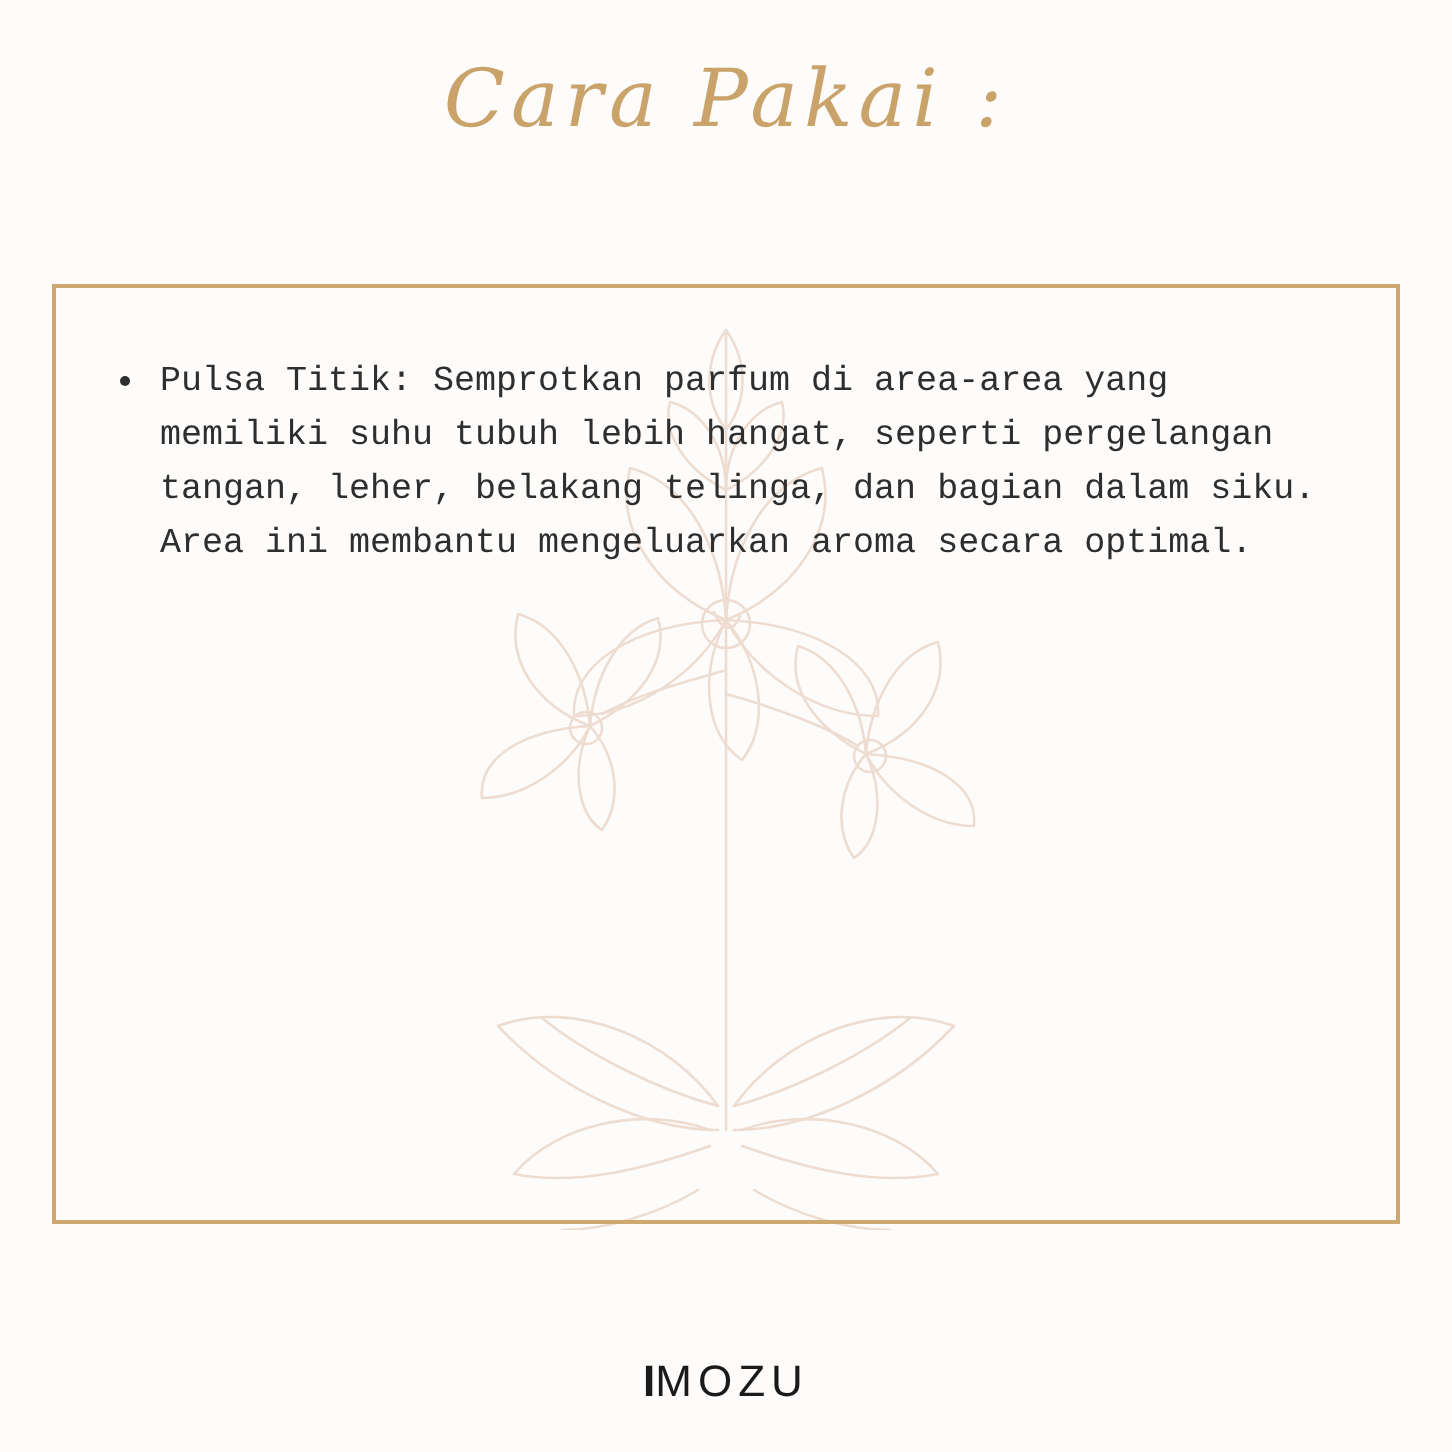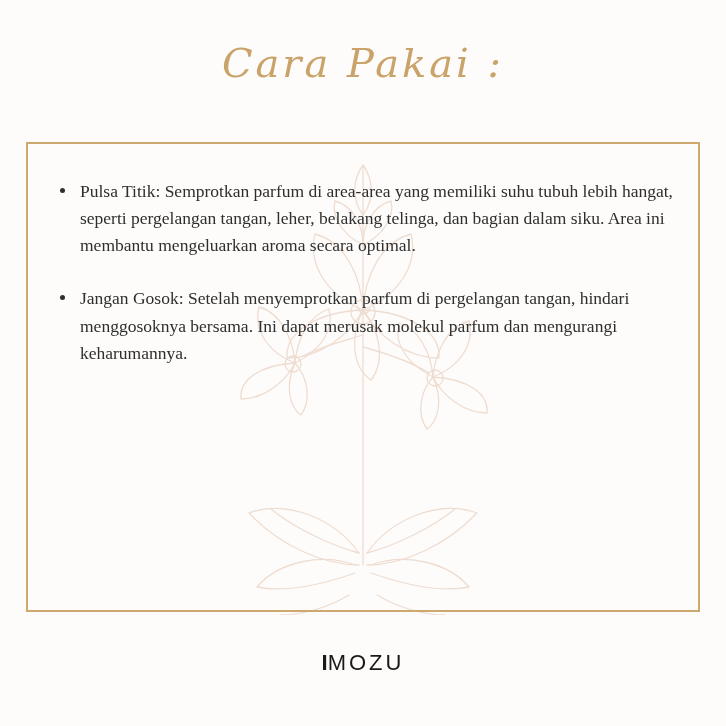--- a/index.html
+++ b/index.html
@@ -28,21 +28,21 @@
     top: 95px;
     transform: translateX(-50%);
     width: 360px;
     height: 520px;
     opacity: 0.55;
     pointer-events: none;
   }
 
   .title {
     position: absolute;
-    top: 40px;
+    top: 27px;
     left: 0;
     width: 100%;
     text-align: center;
     font-family: "DejaVu Serif", serif;
     font-style: italic;
     font-size: 40px;
     letter-spacing: 3px;
     color: #c9a36a;
     font-weight: 400;
   }
@@ -67,21 +67,21 @@
 
   ul.bullets {
     list-style: none;
     margin: 0;
     padding: 0;
   }
   ul.bullets li {
     position: relative;
     padding-left: 24px;
     margin-bottom: 26px;
-    font-family: Liberation Serif, serif;
+    font-family: Liberation Mono, monospace;
     font-size: 17.5px;
     line-height: 1.55;
     color: #2e2e2e;
   }
   ul.bullets li:last-child {
     margin-bottom: 0;
   }
   ul.bullets li::before {
     content: "";
     position: absolute;
@@ -90,21 +90,21 @@
     width: 5px;
     height: 5px;
     border-radius: 50%;
     background: #2e2e2e;
   }
 
   .logo {
     position: absolute;
     left: 0;
     width: 100%;
-    top: 650px;
+    top: 678px;
     text-align: center;
     font-family: "Liberation Sans", sans-serif;
     font-size: 22px;
     letter-spacing: 3px;
     color: #1a1a1a;
     font-weight: 400;
   }
   .logo .mark {
     font-weight: 700;
     letter-spacing: 0;
@@ -168,21 +168,20 @@
     </svg>
   </div>
 
   <div class="title">Cara Pakai :</div>
 
   <div class="frame"></div>
 
   <div class="content">
     <ul class="bullets">
       <li>Pulsa Titik: Semprotkan parfum di area-area yang memiliki suhu tubuh lebih hangat, seperti pergelangan tangan, leher, belakang telinga, dan bagian dalam siku. Area ini membantu mengeluarkan aroma secara optimal.</li>
-      <li>Jangan Gosok: Setelah menyemprotkan parfum di pergelangan tangan, hindari menggosoknya bersama. Ini dapat merusak molekul parfum dan mengurangi keharumannya.</li>
     </ul>
   </div>
 
   <div class="logo">
     <span class="mark">I</span><span>MOZU</span>
   </div>
 
 </div>
 
 </body></html>

